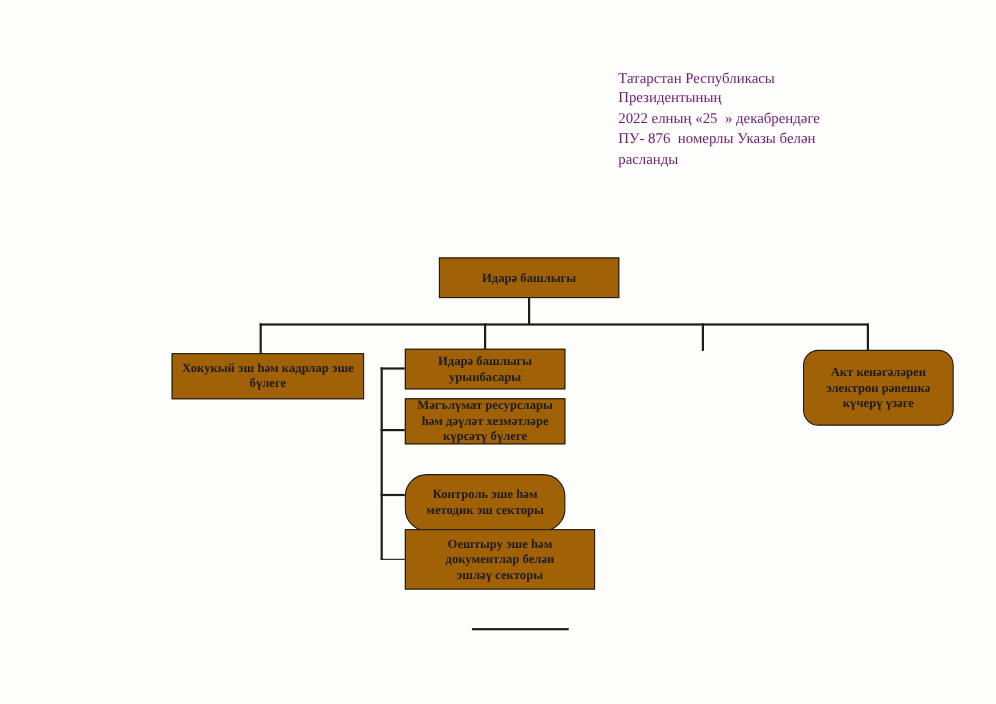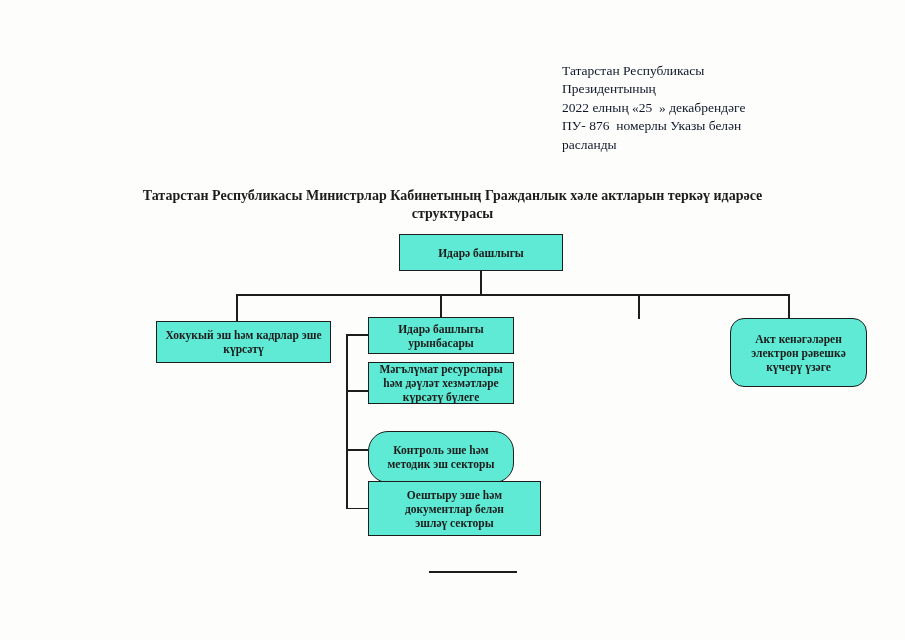--- a/index.html
+++ b/index.html
@@ -16,42 +16,42 @@
   }
 
   
   .approval {
     position: absolute;
     left: 562px;
     top: 62px;
     width: 270px;
     font-size: 13.5px;
     line-height: 18.4px;
-    color: #0f172a;
+    color: #701a75;
   }
   .approval .u { text-underline-offset: 2px; }
 
   
   .doc-title {
     position: absolute;
     left: 60px;
     top: 187px;
     width: 785px;
     text-align: center;
     font-weight: bold;
     font-size: 14px;
     line-height: 17.5px;
     white-space: pre-line;
   }
 
   
   .node {
     position: absolute;
     border: 1.6px solid #1d1d1d;
-    background: #5eead4;
+    background: #a16207;
     display: flex;
     align-items: center;
     justify-content: center;
     text-align: center;
     font-weight: bold;
     font-size: 11.5px;
     line-height: 14px;
     white-space: pre-line;
     padding: 2px 3px;
   }
@@ -87,38 +87,36 @@
 <div class="page">
 
   <div class="approval">
     <div>Татарстан Республикасы</div>
     <div>Президентының</div>
     <div><span>2022 елның «</span><span class="u">25&nbsp;&nbsp;</span><span>» </span><span class="u">декабрендәге</span></div>
     <div><span>ПУ-</span><span class="u">&nbsp;876&nbsp;</span><span>&nbsp;номерлы Указы белән</span></div>
     <div>расланды</div>
   </div>
 
-  <div class="doc-title">Татарстан Республикасы Министрлар Кабинетының Гражданлык хәле актларын теркәү идарәсе
-структурасы</div>
 
   <div class="line l-stem"></div>
   <div class="line l-hmain"></div>
   <div class="line l-drop-legal"></div>
   <div class="line l-drop-deputy"></div>
   <div class="line l-drop-accounting"></div>
   <div class="line l-drop-acts"></div>
   <div class="line l-bracket"></div>
   <div class="line l-stub-deputy"></div>
   <div class="line l-stub-info"></div>
   <div class="line l-stub-control"></div>
   <div class="line l-stub-organizing"></div>
 
   <div class="node n-root">Идарә башлыгы</div>
   <div class="node n-legal">Хокукый эш һәм кадрлар эше
-күрсәтү</div>
+бүлеге</div>
   <div class="node n-deputy">Идарә башлыгы
 урынбасары</div>
   <div class="node n-info">Мәгълүмат ресурслары
 һәм дәүләт хезмәтләре
 күрсәтү бүлеге</div>
   <div class="node n-control">Контроль эше һәм
 методик эш секторы</div>
   <div class="node n-organizing">Оештыру эше һәм
 документлар белән
 эшләү секторы</div>

